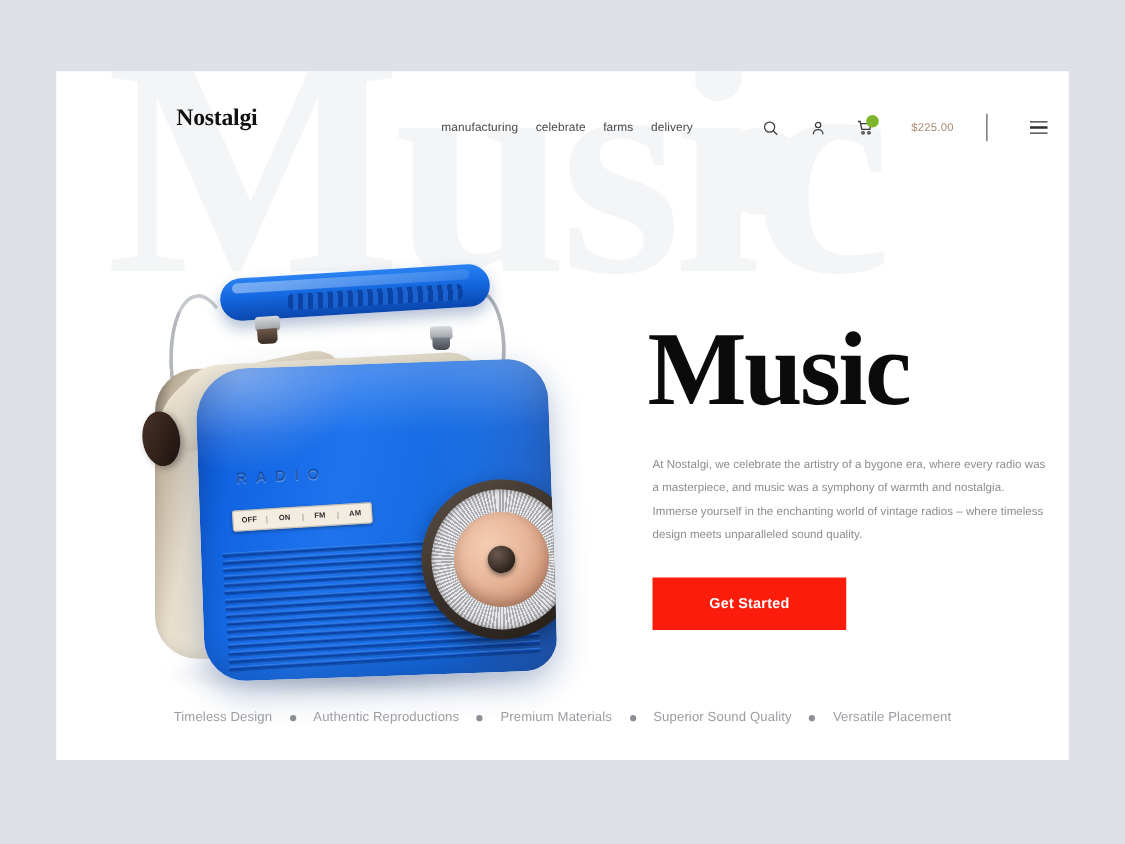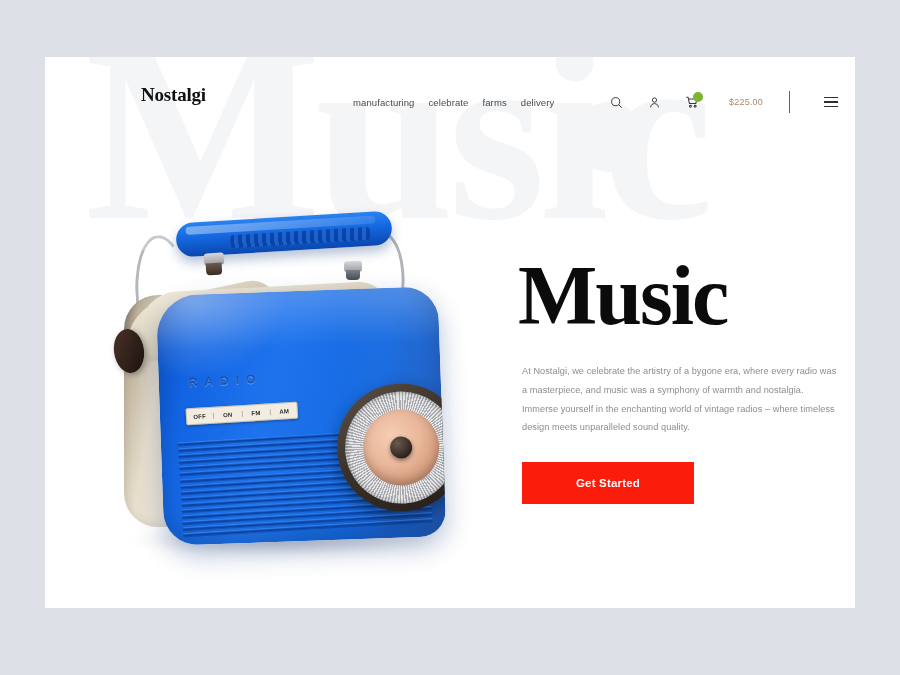--- a/index.html
+++ b/index.html
@@ -96,21 +96,21 @@
     color:#0b0b0b; letter-spacing:-2px;
     margin-left:-4px;
   }
   .body-copy {
     margin-top:28px;
     font-size:9.2px; line-height:2.03; color:#8b8d91;
     width:320px; letter-spacing:0.05px;
   }
   .cta {
     margin-top:25px;
-    width:172px; height:42px;
+    width:155px; height:42px;
     background:#fb1c0b; border:none;
     color:#fff; font-size:11.5px; font-weight:700;
     letter-spacing:0.2px;
     cursor:pointer;
     font-family:"Liberation Sans", sans-serif;
   }
 
   
   .features {
     position:absolute; left:0; bottom:28px; width:810px;
@@ -430,15 +430,26 @@
         <div class="knob-b-stem"></div>
       </div>
     </div>
 
     <div class="hero-text">
       <h1 class="headline">Music</h1>
       <p class="body-copy">At Nostalgi, we celebrate the artistry of a bygone era, where every radio was a masterpiece, and music was a symphony of warmth and nostalgia. Immerse yourself in the enchanting world of vintage radios – where timeless design meets unparalleled sound quality.</p>
       <button class="cta">Get Started</button>
     </div>
 
+    <div class="features">
+      <span class="feature">Timeless Design</span>
+      <span class="dot"></span>
+      <span class="feature">Authentic Reproductions</span>
+      <span class="dot"></span>
+      <span class="feature">Premium Materials</span>
+      <span class="dot"></span>
+      <span class="feature">Superior Sound Quality</span>
+      <span class="dot"></span>
+      <span class="feature">Versatile Placement</span>
+    </div>
 
   </div>
 </div>
 
 </body></html>

